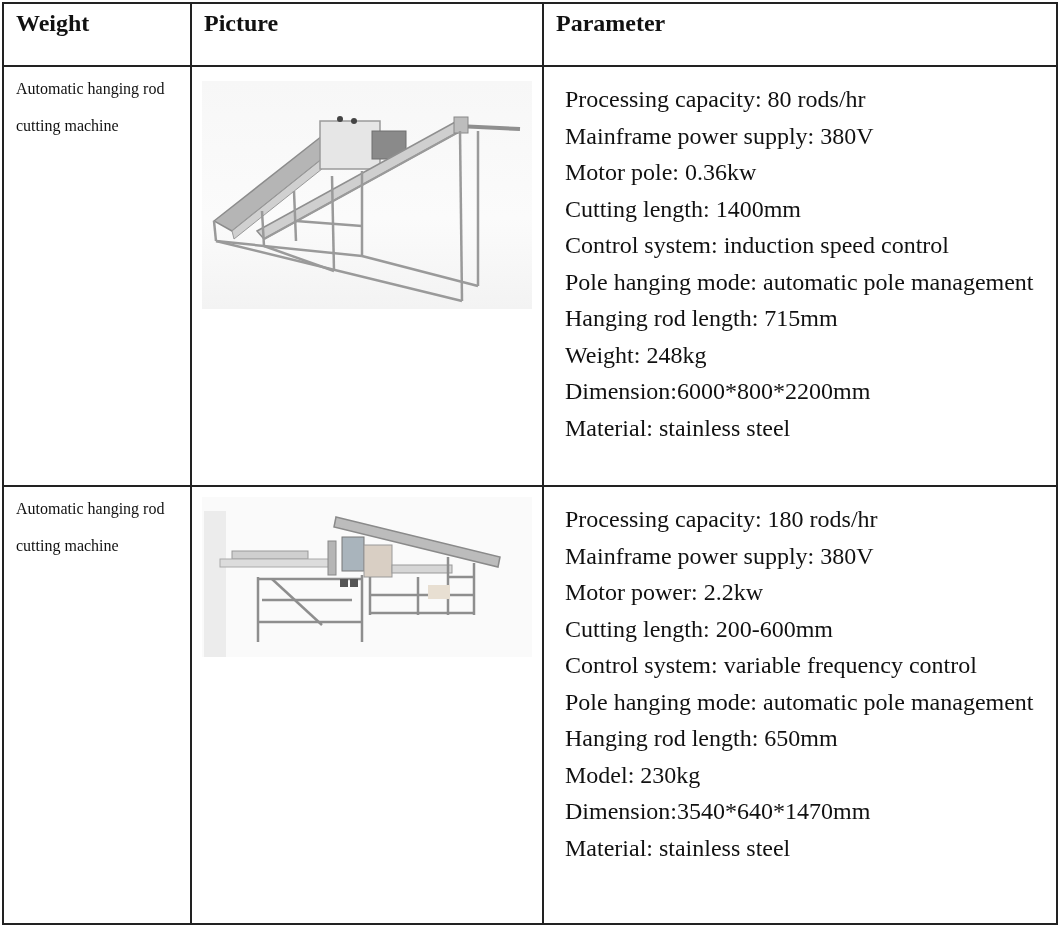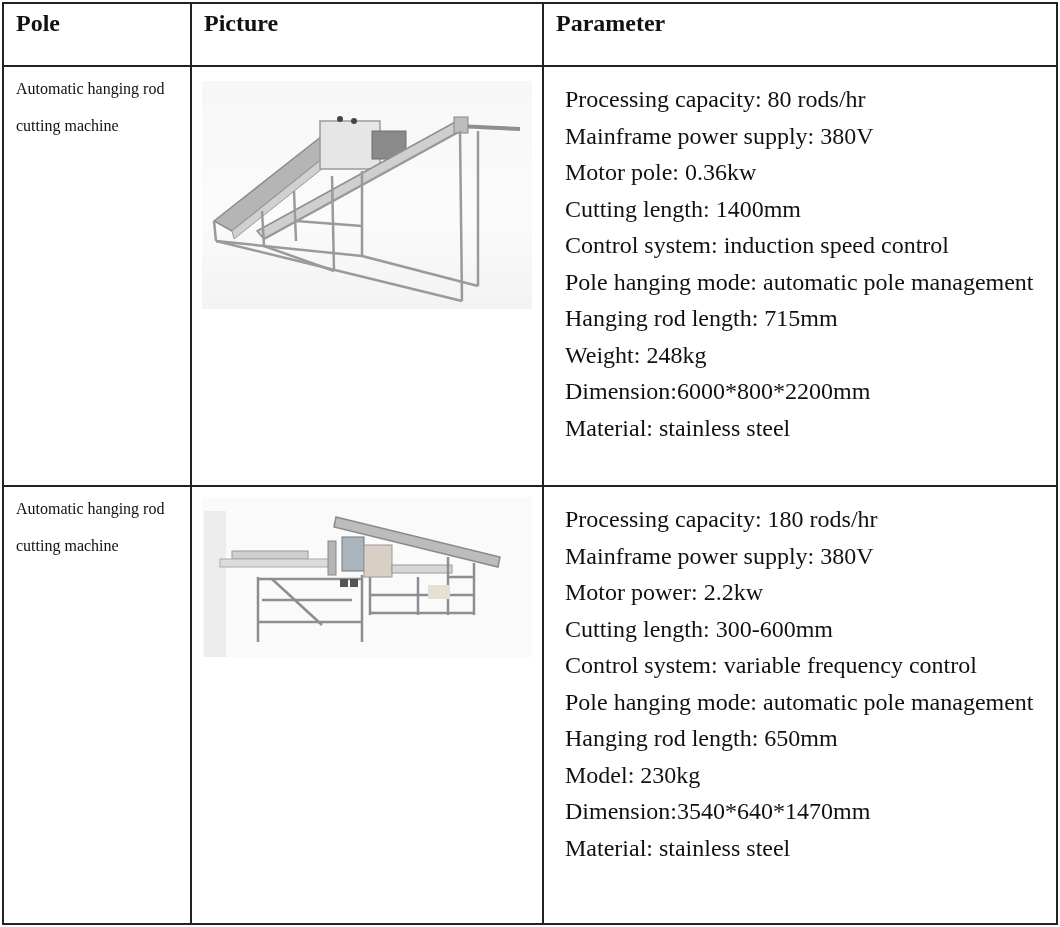--- a/index.html
+++ b/index.html
@@ -82,21 +82,21 @@
 
 <table class="spec">
   <colgroup>
     <col class="c-model">
     <col class="c-pic">
     <col class="c-param">
   </colgroup>
   <tbody>
       <tr class="head">
     <th>
-          <span class="hdr">Pole</span>
+          <span class="hdr">Weight</span>
         </th>
     <th>
           <span class="hdr">Picture</span>
         </th>
     <th>
           <span class="hdr">Parameter</span>
         </th>
   </tr>
 
   <tr class="row1">
@@ -199,21 +199,21 @@
             <rect x="226" y="88" width="22" height="14" fill="#e8dfd2"></rect>
           </svg>
         </div>
       </div>
     </td>
     <td>
       <ul class="params">
         <li>Processing capacity: 180 rods/hr</li>
         <li>Mainframe power supply: 380V</li>
         <li>Motor power: 2.2kw</li>
-        <li>Cutting length: 300-600mm</li>
+        <li>Cutting length: 200-600mm</li>
         <li>Control system: variable frequency control</li>
         <li>Pole hanging mode: automatic pole management</li>
         <li>Hanging rod length: 650mm</li>
         <li>Model: 230kg</li>
         <li>Dimension:3540*640*1470mm</li>
         <li>Material: stainless steel</li>
       </ul>
     </td>
   </tr>
 </tbody>

